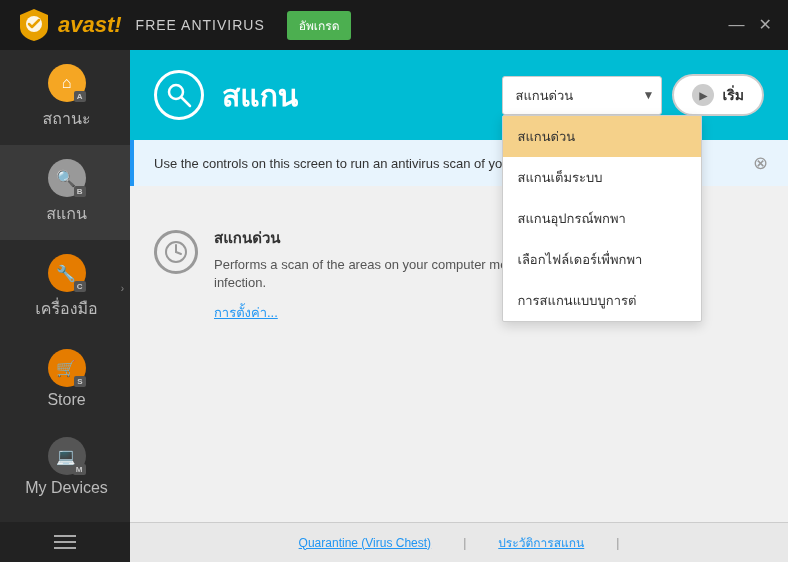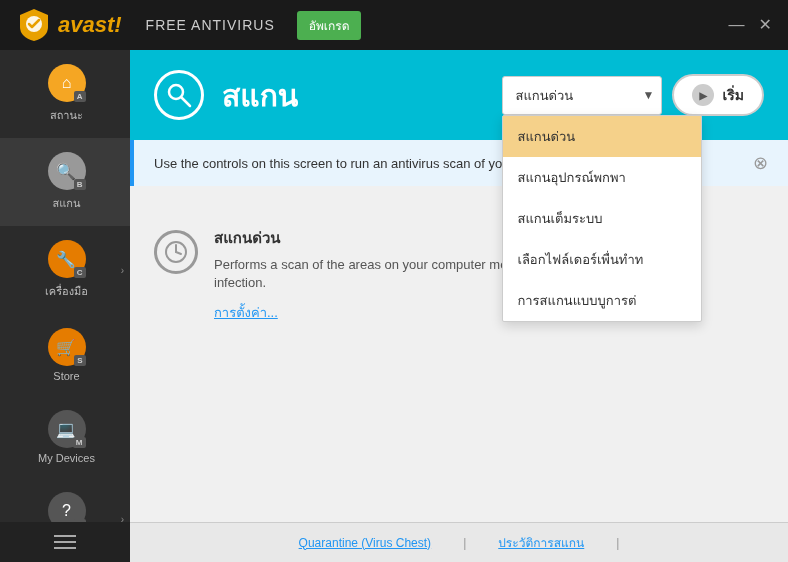--- a/index.html
+++ b/index.html
@@ -17,21 +17,21 @@
       height: 50px;
       background: #1a1a1a;
       display: flex;
       align-items: center;
       justify-content: space-between;
       padding: 0 16px;
     }
     .title-bar-logo {
       display: flex;
       align-items: center;
-      gap: 20px;
+      gap: 10px;
     }
     .avast-logo {
       display: flex;
       align-items: center;
       gap: 6px;
     }
     .avast-icon {
       width: 36px;
       height: 36px;
     }
@@ -48,21 +48,21 @@
       letter-spacing: 1px;
     }
     .upgrade-btn {
       background: #4caf50;
       color: white;
       border: none;
       padding: 5px 12px;
       border-radius: 3px;
       font-size: 12px;
       cursor: pointer;
-      margin-left: 2px;
+      margin-left: 12px;
     }
     .title-bar-controls {
       display: flex;
       align-items: center;
       gap: 14px;
     }
     .title-btn {
       color: #aaa;
       font-size: 16px;
       cursor: pointer;
@@ -116,21 +116,21 @@
       bottom: 0;
       right: 0;
       background: #555;
       color: #ccc;
       font-size: 8px;
       padding: 1px 3px;
       border-radius: 2px;
       font-weight: bold;
     }
     .sidebar-item .label {
-      font-size: 11px;
+      font-size: 16px;
       color: #bbb;
       text-align: center;
     }
     .sidebar-item .chevron {
       position: absolute;
       right: 6px;
       top: 50%;
       transform: translateY(-50%);
       color: #888;
       font-size: 10px;
@@ -471,23 +471,23 @@
       </div>
       <h1 class="scan-title">สแกน</h1>
 
       <div class="scan-controls">
         <div class="dropdown-wrapper">
           <div class="scan-dropdown">สแกนด่วน</div>
           <span class="dropdown-arrow">▼</span>
 
           <div class="dropdown-menu">
             <div class="dropdown-menu-item selected">สแกนด่วน</div>
+            <div class="dropdown-menu-item">สแกนเต็มระบบ</div>
             <div class="dropdown-menu-item">สแกนอุปกรณ์พกพา</div>
-            <div class="dropdown-menu-item">สแกนเต็มระบบ</div>
-            <div class="dropdown-menu-item">เลือกไฟล์เดอร์เพื่นทำท</div>
+            <div class="dropdown-menu-item">เลือกไฟล์เดอร์เพื่พกพา</div>
             <div class="dropdown-menu-item">การสแกนแบบบูการต่</div>
           </div>
         </div>
 
         <button class="start-btn">
           <div class="play-icon">▶</div>
           <span>เริ่ม</span>
         </button>
       </div>
     </div>

